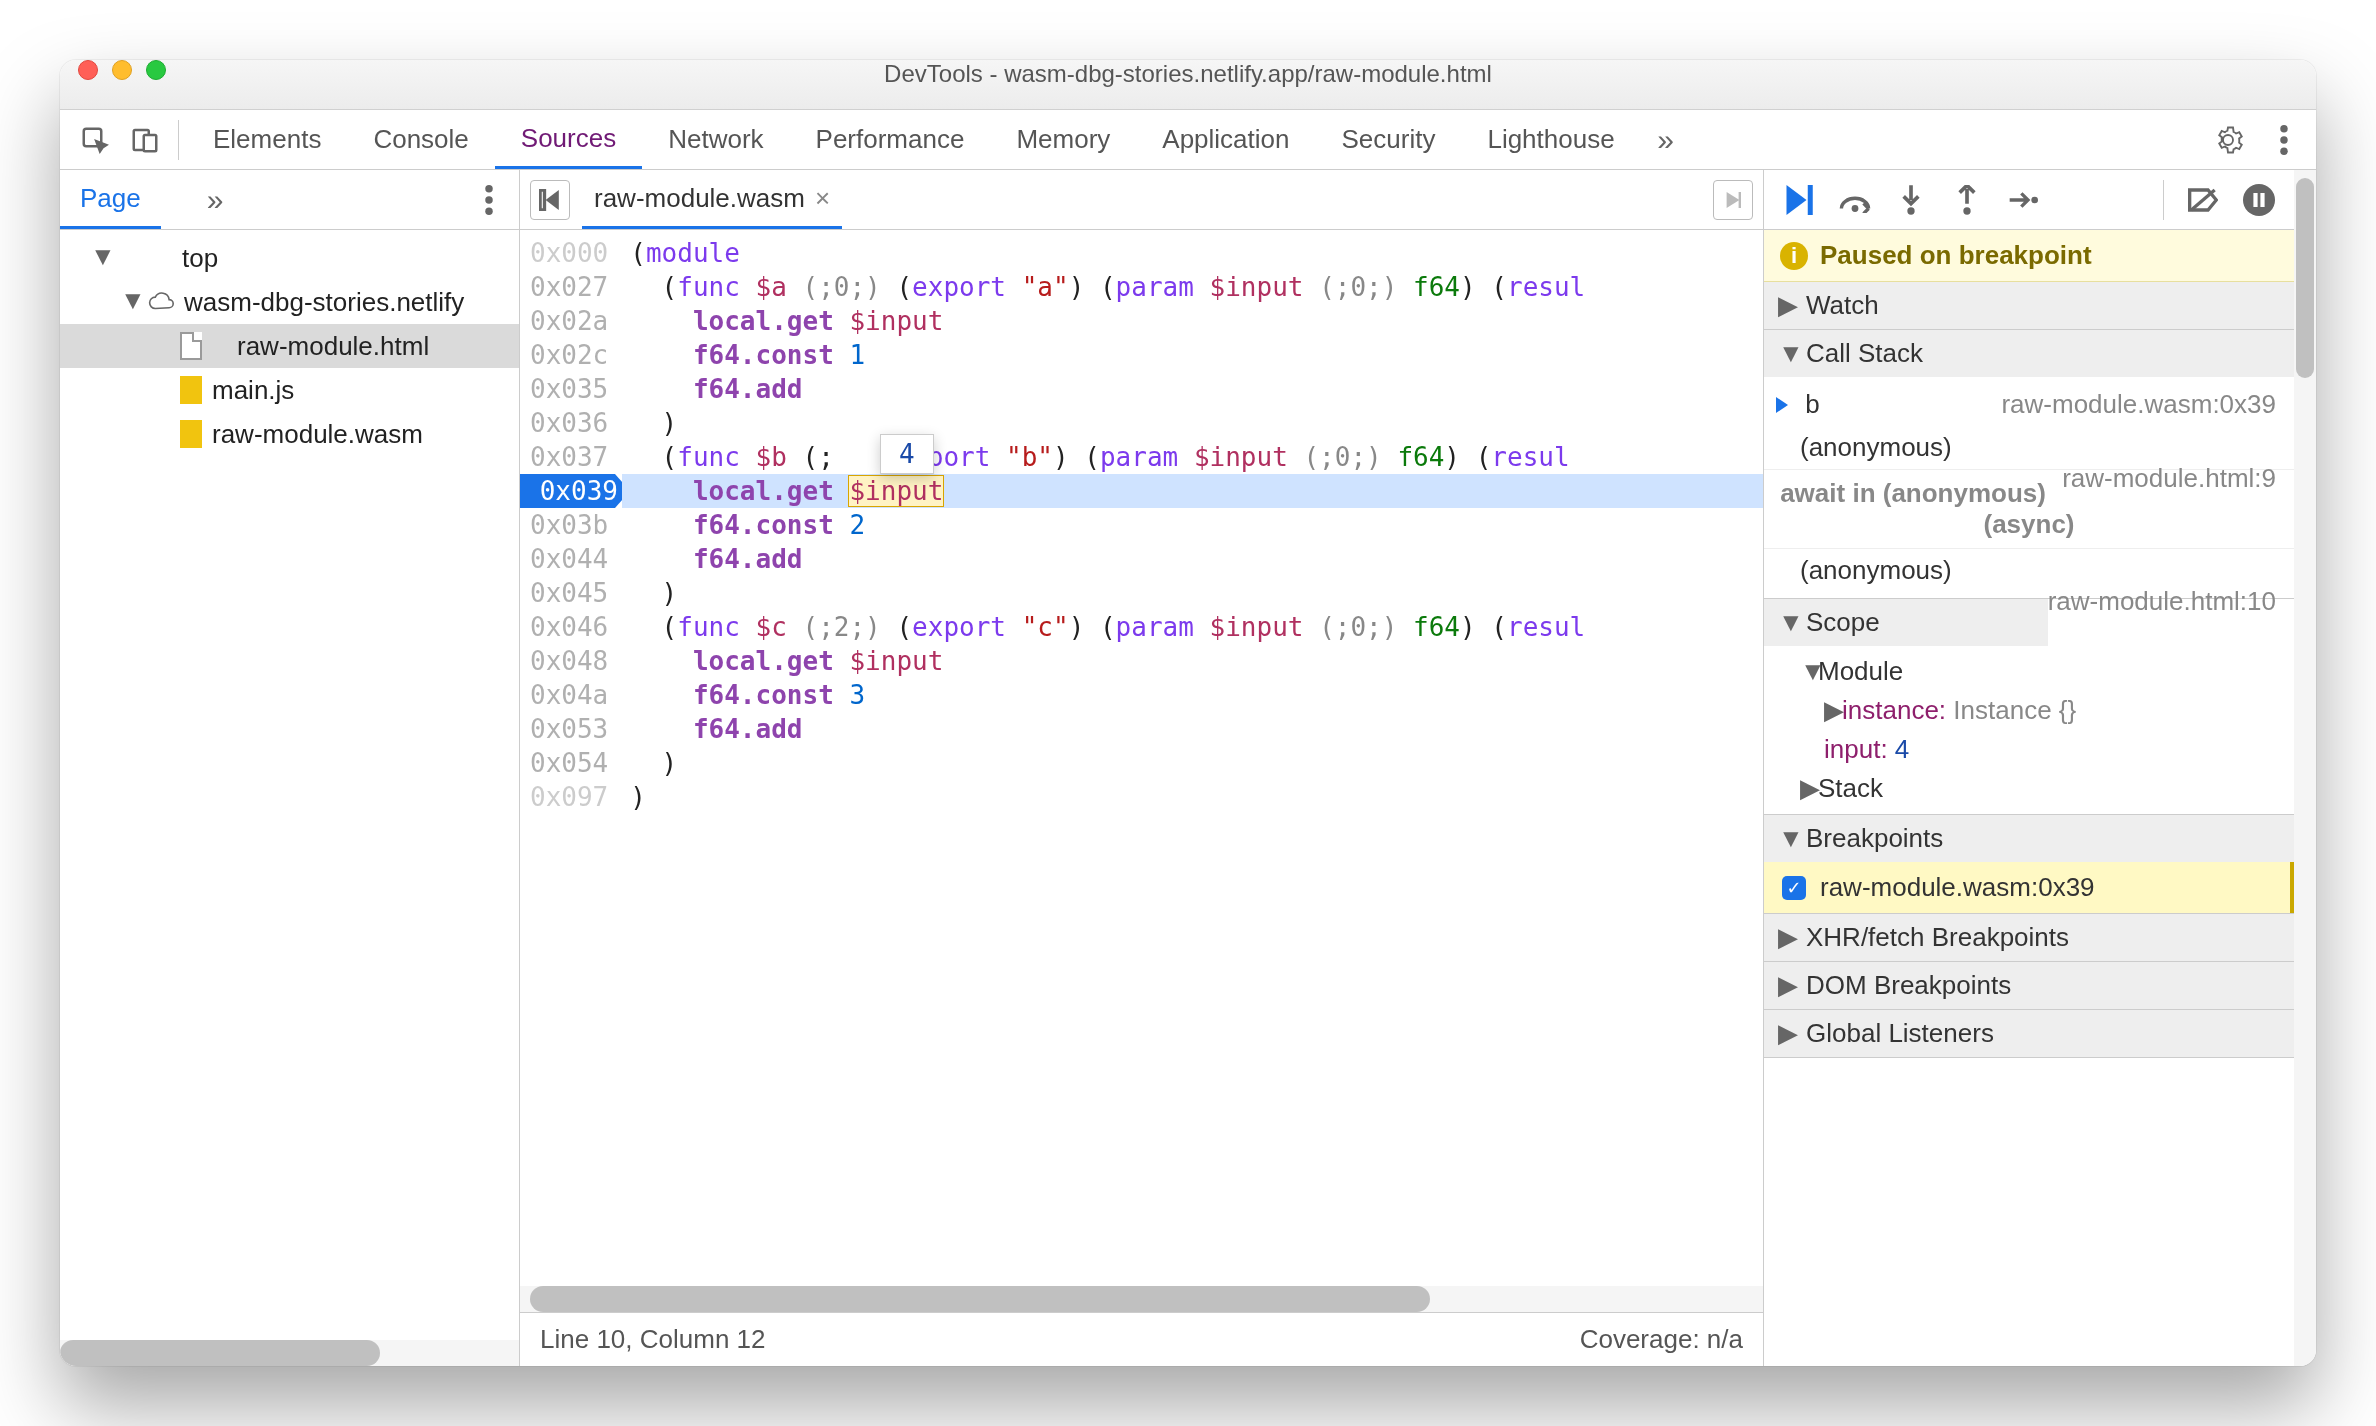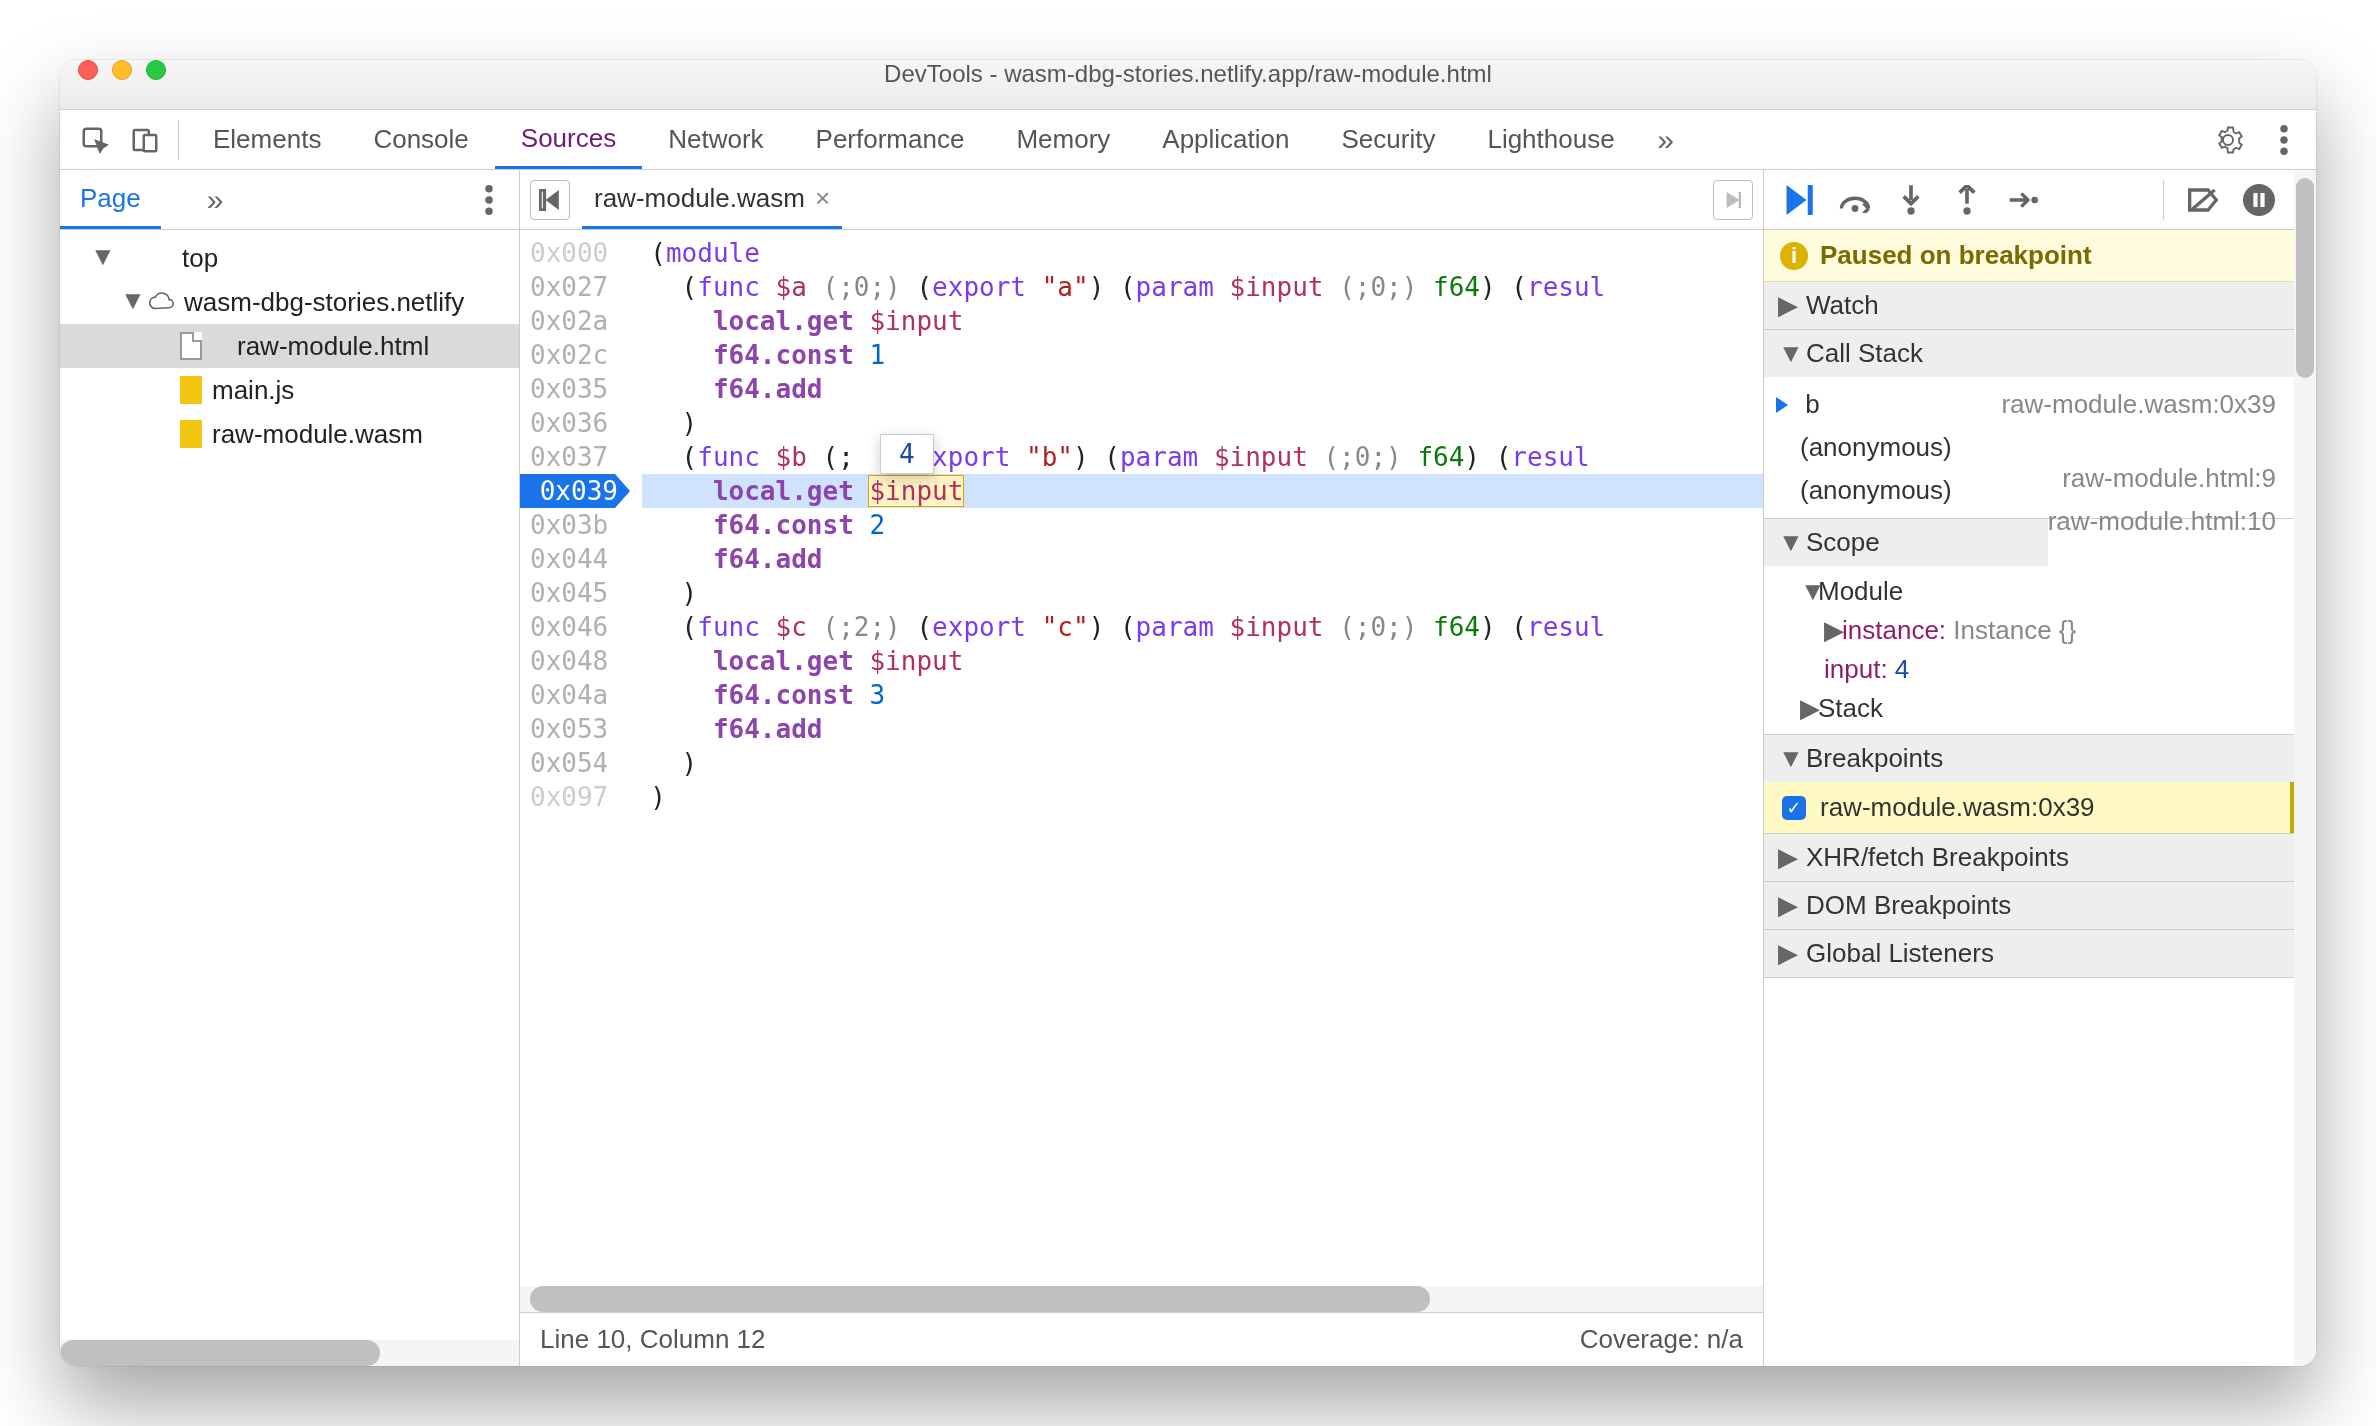--- a/index.html
+++ b/index.html
@@ -62,21 +62,21 @@
   .editcol { flex:1; display:flex; flex-direction:column; border-right:1px solid #ccc; }
   .filetabs { height:60px; display:flex; align-items:center; border-bottom:1px solid #ccc; padding:0 10px; gap:12px; font-size:26px;color:#333;}
   .filetabs .navbtn{width:40px;height:40px;border:1px solid #bbb;border-radius:4px;display:flex;align-items:center;justify-content:center;color:#666;}
   .filetabs .ftab{display:flex;align-items:center;height:100%;padding:0 12px;color:#333;border-bottom:3px solid #1a73e8;gap:10px;}
   .filetabs .spacer{flex:1;}
   .filetabs .playbox{width:40px;height:40px;border:1px solid #bbb;border-radius:4px;display:flex;align-items:center;justify-content:center;color:#bbb;}
   .editor { flex:1; display:flex; font-family: Menlo, Consolas, monospace; font-size:26px; line-height:34px; overflow:hidden; position:relative;}
   .gutter{background:#fff;color:#b0b0b0;text-align:right;padding:6px 14px 6px 10px;}
   .gutter div{height:34px;}
   .code{flex:1;padding:6px 0;white-space:pre;color:#222;overflow:auto;position:relative;}
-  .code .ln{height:34px;padding-left:8px;margin-left:20px;}
+  .code .ln{height:34px;padding-left:8px;}
   .code .bphl{background:#cfe3ff;}
   .bpmark{position:absolute;left:0;width:110px;height:34px;background:#1a73e8;color:#fff;font-family:Menlo,monospace;font-size:26px;text-align:right;padding-right:12px;clip-path:polygon(0 0,95px 0,110px 17px,95px 34px,0 34px);}
   .kw{color:#8e44ad;font-weight:600;}
   .kw2{color:#7c3aed;}
   .var{color:#b03060;}
   .num{color:#0066cc;}
   .str{color:#b71c1c;}
   .cmt{color:#888;}
   .type{color:#0b7a0b;}
   .hlbox{background:#fff3c4;outline:1px solid #d9a500;}
@@ -339,20 +339,21 @@
             </div>
         <div class="body">
           <div class="frame cur">
             <span>b</span>
             <span class="loc">raw-module.wasm:0x39</span>
           </div>
           <div class="frame">
             <span>(anonymous)</span><br>
             <span class="loc">raw-module.html:9</span>
           </div>
+          <div class="asyncdiv">await in (anonymous) (async)</div>
           <div class="frame">
             <span>(anonymous)</span><br>
             <span class="loc">raw-module.html:10</span>
           </div>
         </div>
       </div>
 
       <div class="section scope">
         <div class="head">
               <span class="twist">▼</span>

